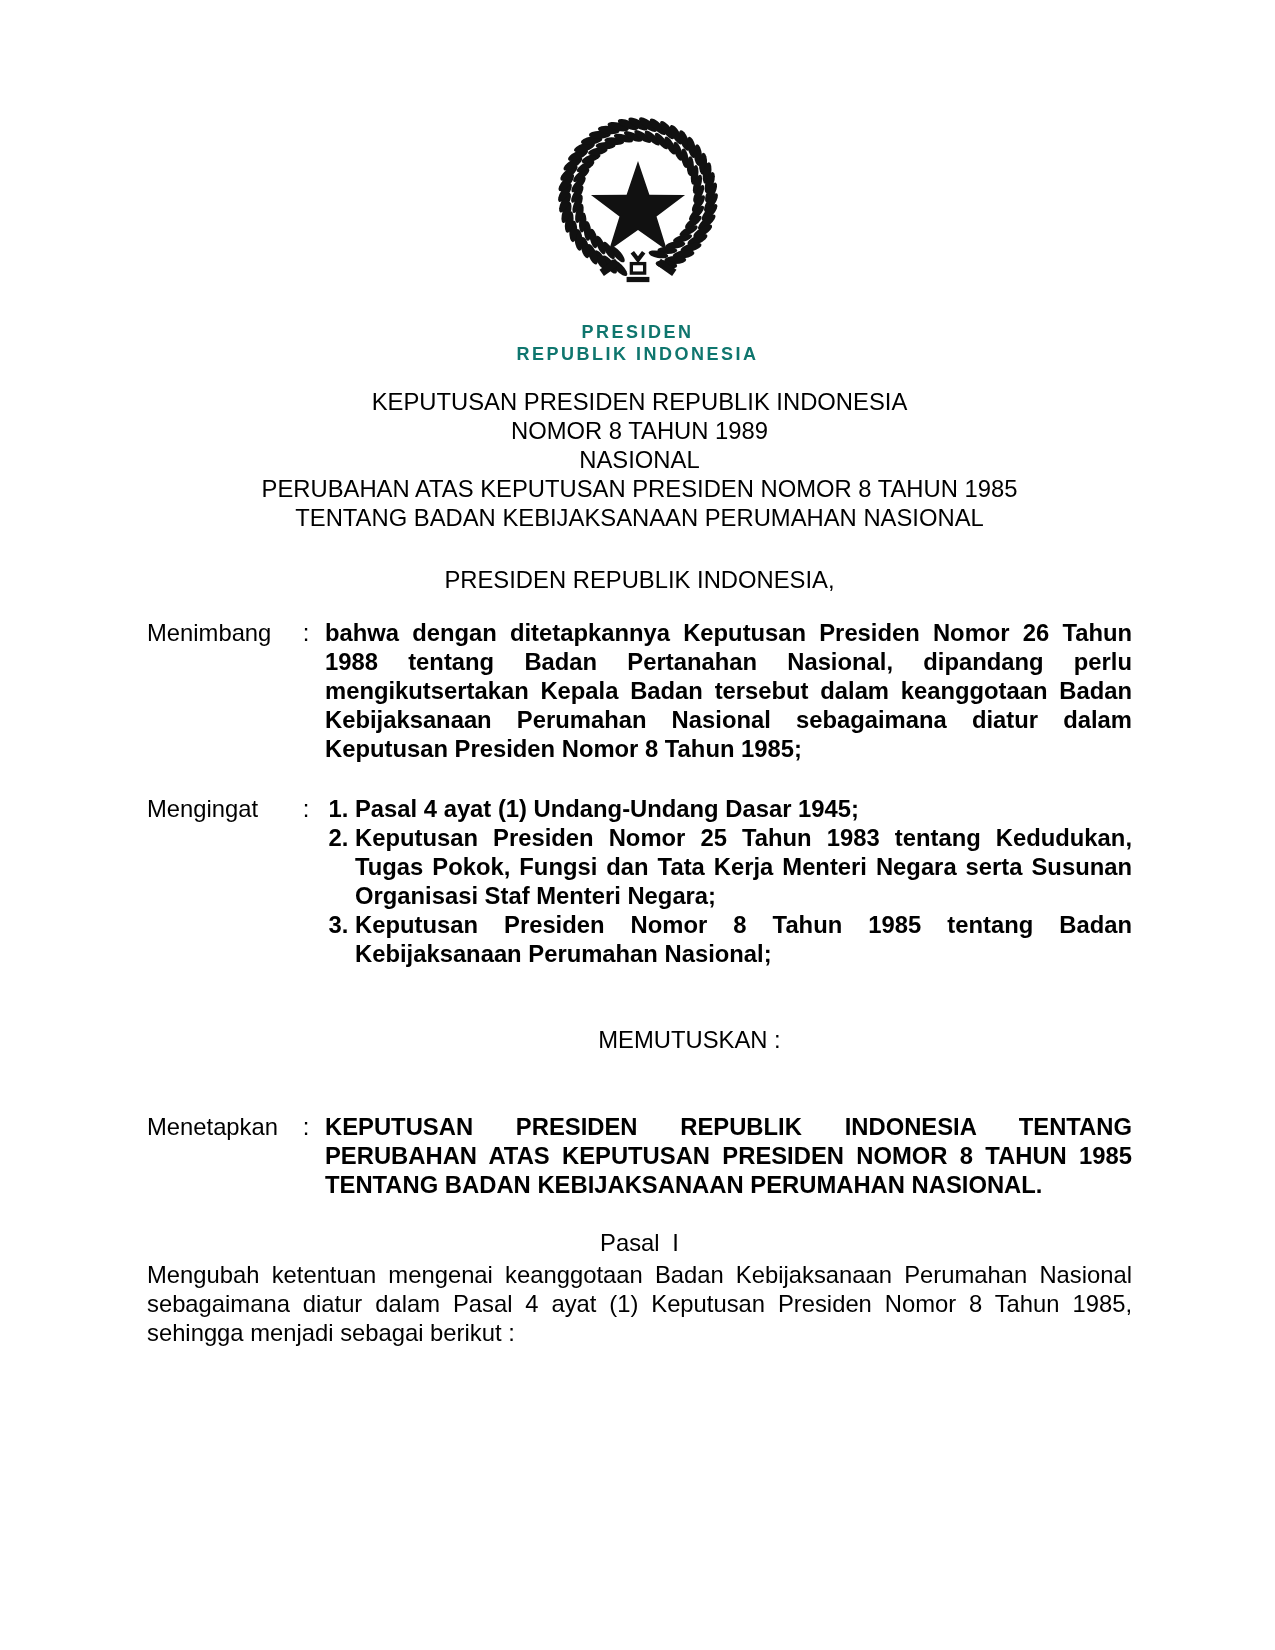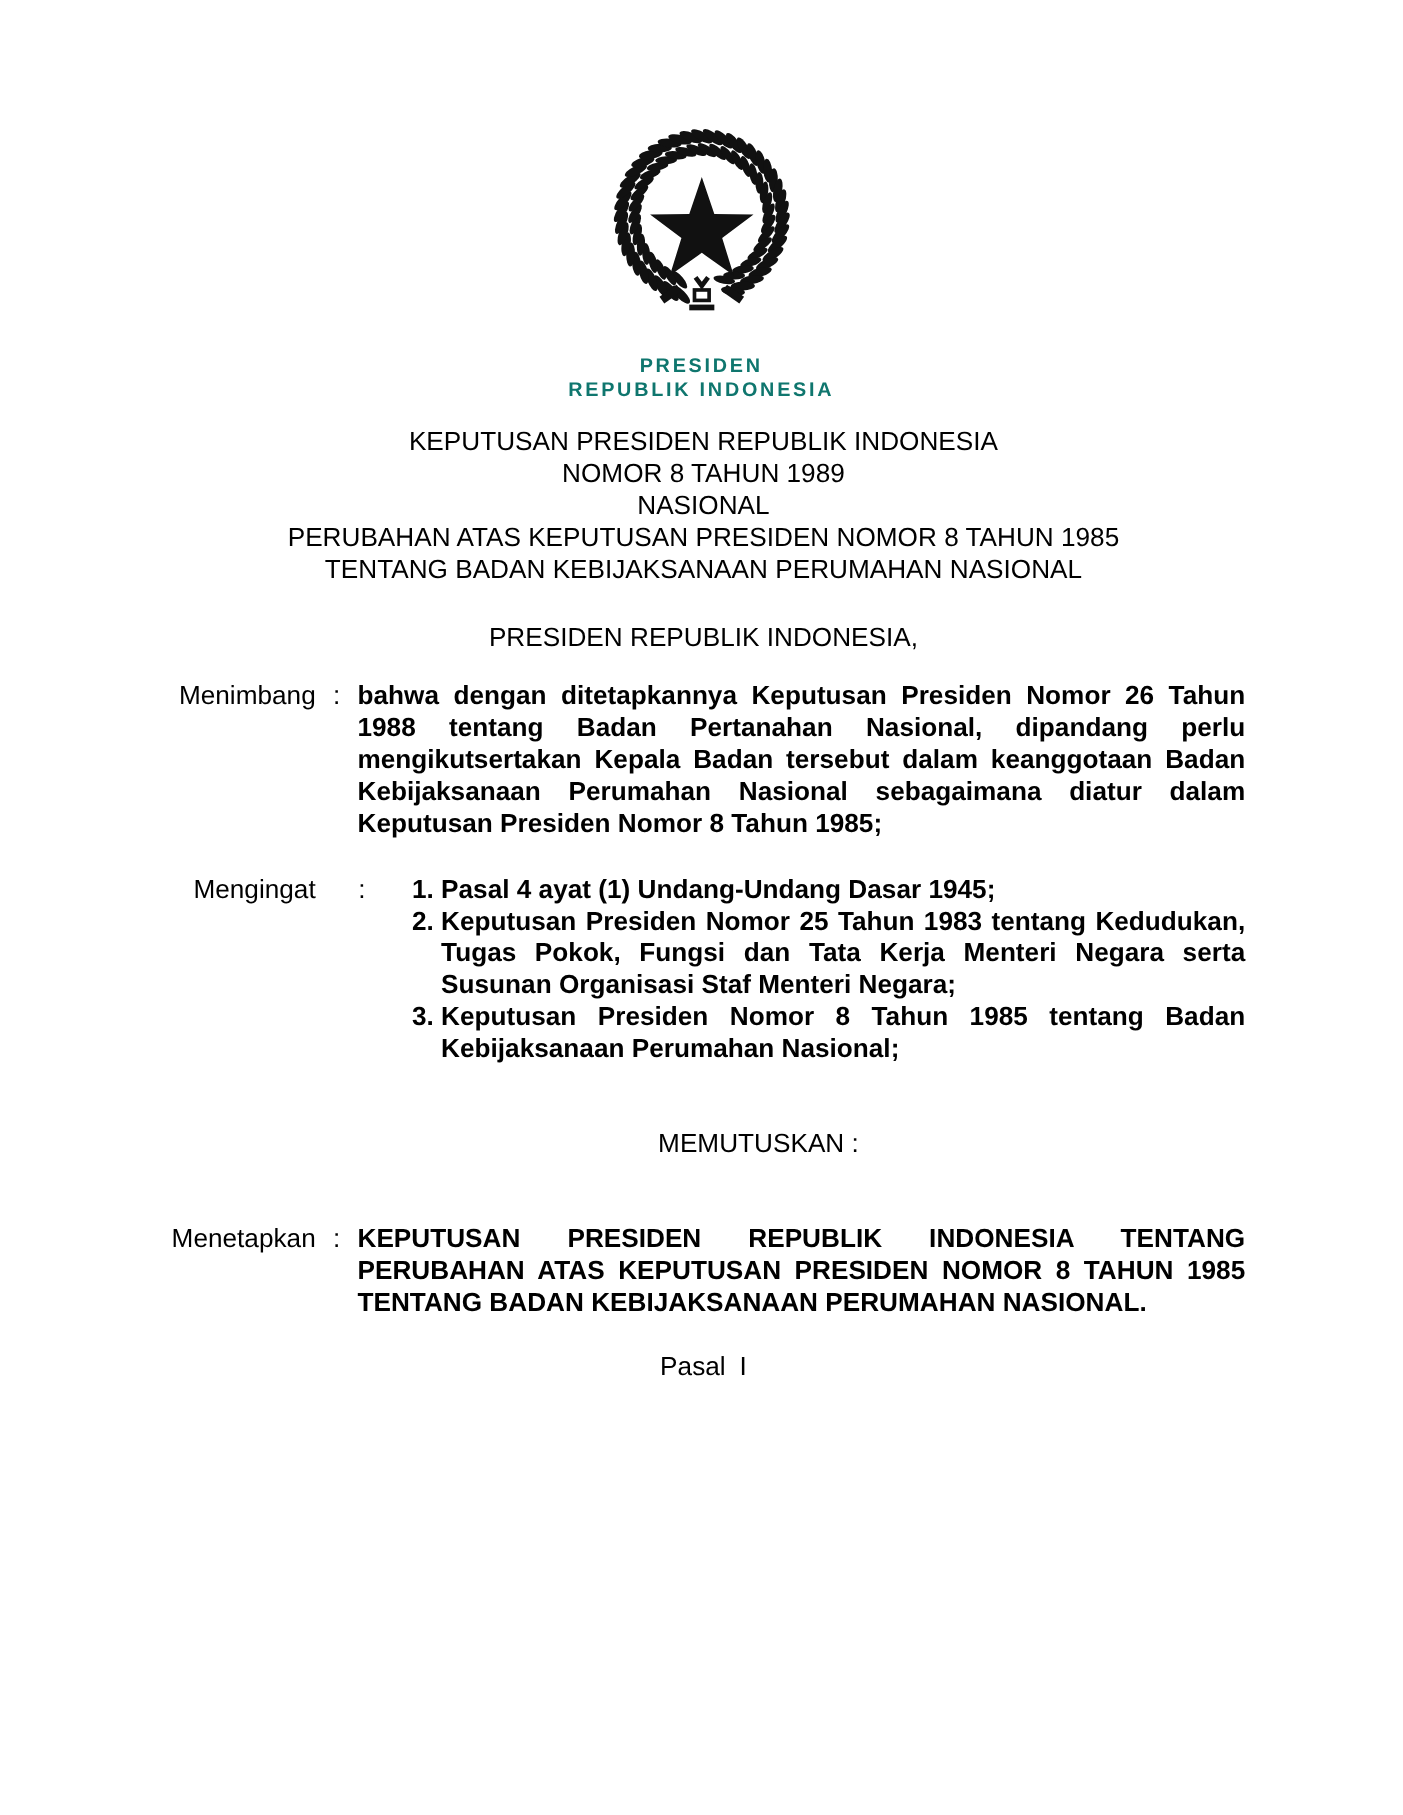--- a/index.html
+++ b/index.html
@@ -39,25 +39,25 @@
   .title-block {
     margin-top: 22px;
     text-align: center;
   }
   .title-line { white-space: nowrap; }
   .salutation {
     margin-top: 33px;
     text-align: center;
   }
   .clause { display: flex; }
-  .clause-label { flex: 0 0 140px; text-align: right; }
+  .clause-label { flex: 0 0 140px; }
   .clause-colon { flex: 0 0 38px; text-align: center; }
   .clause-body  { flex: 1 1 auto; text-align: justify; font-weight: bold; }
   .clause-menimbang  { margin-top: 24px; }
-  .clause-mengingat  { margin-top: 31px; gap: 23px; }
+  .clause-mengingat  { margin-top: 31px; }
   .clause-menetapkan { margin-top: 58px; }
   .legal-list {
     margin: 0;
     padding: 0 0 0 30px;
   }
   .legal-list li { text-align: justify; }
   .memutuskan {
     margin-top: 57px;
     padding-left: 100px;
     text-align: center;
@@ -205,16 +205,17 @@
 
     <div class="memutuskan">MEMUTUSKAN :</div>
 
     <div class="clause clause-menetapkan">
       <div class="clause-label">Menetapkan</div>
       <div class="clause-colon">:</div>
       <div class="clause-body">KEPUTUSAN PRESIDEN REPUBLIK INDONESIA TENTANG PERUBAHAN ATAS KEPUTUSAN PRESIDEN NOMOR 8 TAHUN 1985 TENTANG BADAN KEBIJAKSANAAN PERUMAHAN NASIONAL.</div>
     </div>
 
     <div class="pasal-heading">Pasal I</div>
+    <div class="pasal-body">Mengubah ketentuan mengenai keanggotaan Badan Kebijaksanaan Perumahan Nasional sebagaimana diatur dalam Pasal 4 ayat (1) Keputusan Presiden Nomor 8 Tahun 1985, sehingga menjadi sebagai berikut :</div>
 
   </div>
 
 </div>
 
 </body></html>

